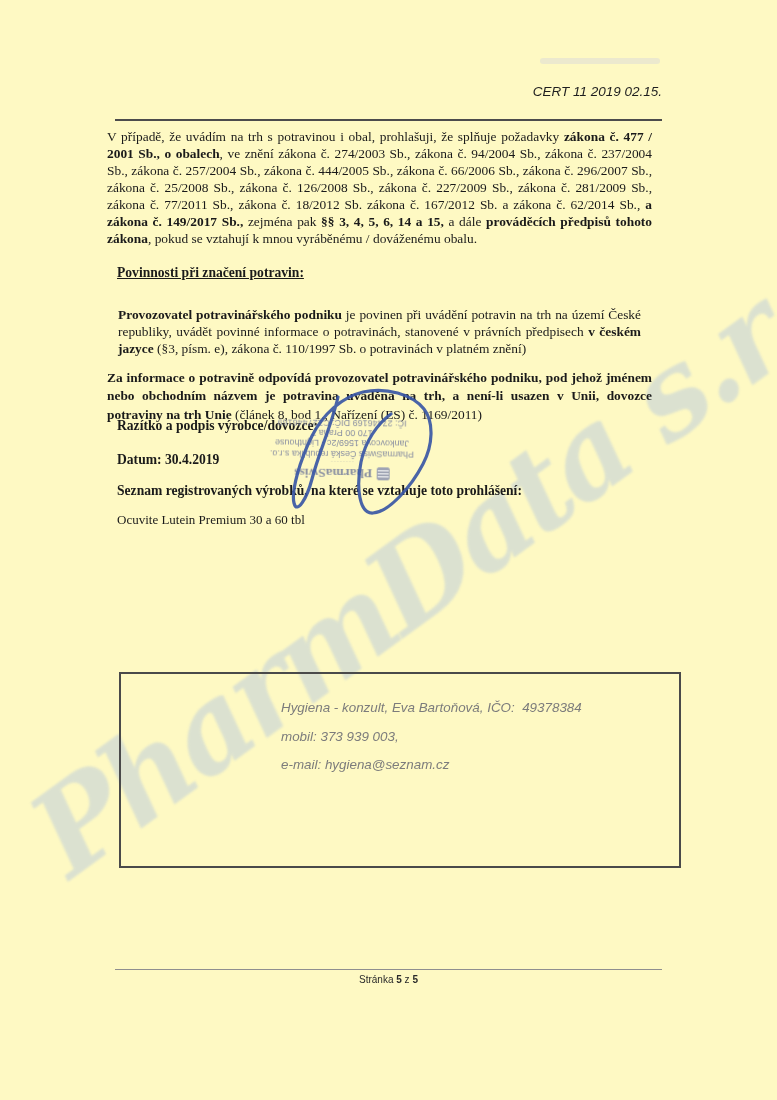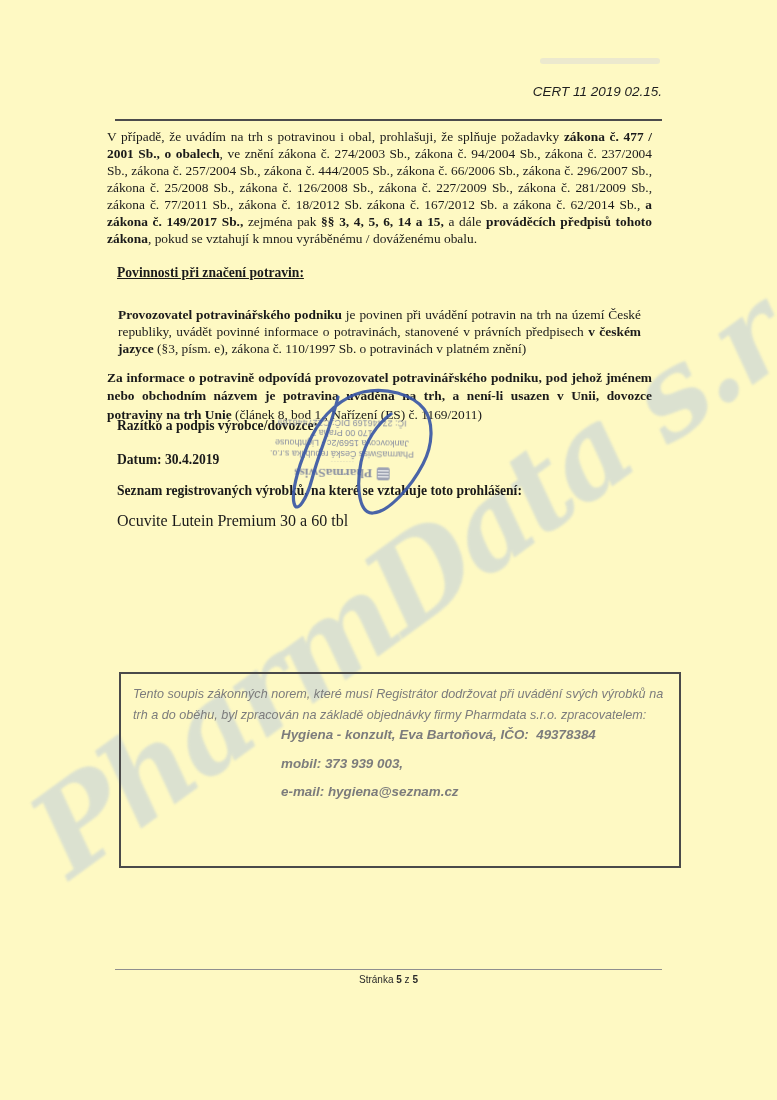--- a/index.html
+++ b/index.html
@@ -35,21 +35,21 @@
     position:absolute;left:117px;top:265px;
     font-weight:bold;text-decoration:underline;font-size:13.6px;
   }
   .labeling{top:295px;}
   .labeling .p1{line-height:17.2px;margin:11px;}
   .labeling .p2{line-height:18.6px;margin:0;}
   .lbl{position:absolute;left:117px;font-weight:bold;font-size:13.6px;white-space:pre-wrap;}
   .lbl-razitko{top:418px;}
   .lbl-datum{top:452px;}
   .lbl-seznam{top:483px;}
-  .product-line{position:absolute;left:117px;top:512px;font-size:16px;white-space:pre-wrap;text-align:right;}
+  .product-line{position:absolute;left:117px;top:512px;font-size:13px;white-space:pre-wrap;text-align:right;}
   
   .stamp{
     position:absolute;left:252px;top:401px;width:180px;height:80px;
     transform:rotate(180.5deg);
     color:#838aa0;text-align:center;
     font-family:"Liberation Sans", sans-serif;
     filter:blur(0.4px);opacity:0.95;
     z-index:3;line-height:1.15;
   }
   .stamp .company{
@@ -65,21 +65,21 @@
   .stamp .addr{font-size:9px;}
   .sig-svg{position:absolute;left:0;top:0;z-index:5;pointer-events:none;}
   
   .proc-box{
     position:absolute;left:119px;top:672px;width:562px;height:196px;
     border:2px solid #4a4a4a;box-sizing:border-box;
     font-family:"Liberation Sans", sans-serif;font-style:italic;color:#7c7c7c;
     padding:10px 12px;
   }
   .proc-box .intro{font-size:12.6px;line-height:21px;margin:0;}
-  .proc-box .contacts{margin-top:1px;margin-left:148px;font-weight:bold;font-size:13.4px;}
+  .proc-box .contacts{margin-top:16px;margin-left:148px;font-weight:normal;font-size:13.4px;}
   .proc-box .contacts div{margin-bottom:13.5px;white-space:pre-wrap;}
   
   .footer-rule{position:absolute;top:969px;left:115px;width:547px;height:1px;background:#8f8f8f;}
   .footer-text{
     position:absolute;top:974px;left:115px;width:547px;text-align:center;
     font-family:"Liberation Sans", sans-serif;font-size:10px;color:#2b2b2b;
   }
   .noise{position:absolute;top:58px;left:540px;width:120px;height:6px;background:#d9d9d9;opacity:.5;border-radius:3px;}
 </style>
 </head>
@@ -130,21 +130,20 @@
 
     <svg class="sig-svg" width="777" height="1100" viewBox="0 0 777 1100">
       <path d="M338,397 C332,424 319,452 312,479 C307,498 297,515 294,503
                C291,491 300,460 312,436 C323,414 342,397 363,392
                C386,387 412,394 424,409 C434,422 433,445 423,464
                C411,487 389,512 373,513 C359,514 356,487 361,462
                C365,442 377,424 391,414" fill="none" stroke-width="3.2" stroke-linecap="round" opacity="0.92" style="stroke: rgb(58, 87, 165);"></path>
     </svg>
 
     <div class="proc-box">
-      <p class="intro">Tento soupis zákonných norem, které musí Registrátor dodržovat při uvádění svých výrobků na trh a do oběhu, byl zpracován na základě objednávky firmy Pharmdata s.r.o. zpracovatelem:</p>
       <div class="contacts">
           <div>Hygiena - konzult, Eva Bartoňová, IČO:  49378384</div>
           <div>mobil: 373 939 003,</div>
           <div>e-mail: hygiena@seznam.cz</div>
         </div>
     </div>
 
     <div class="footer-rule"></div>
     <div class="footer-text"><span>Stránka </span><span style="font-weight: bold;">5</span><span> z </span><span style="font-weight: bold;">5</span></div>
 

